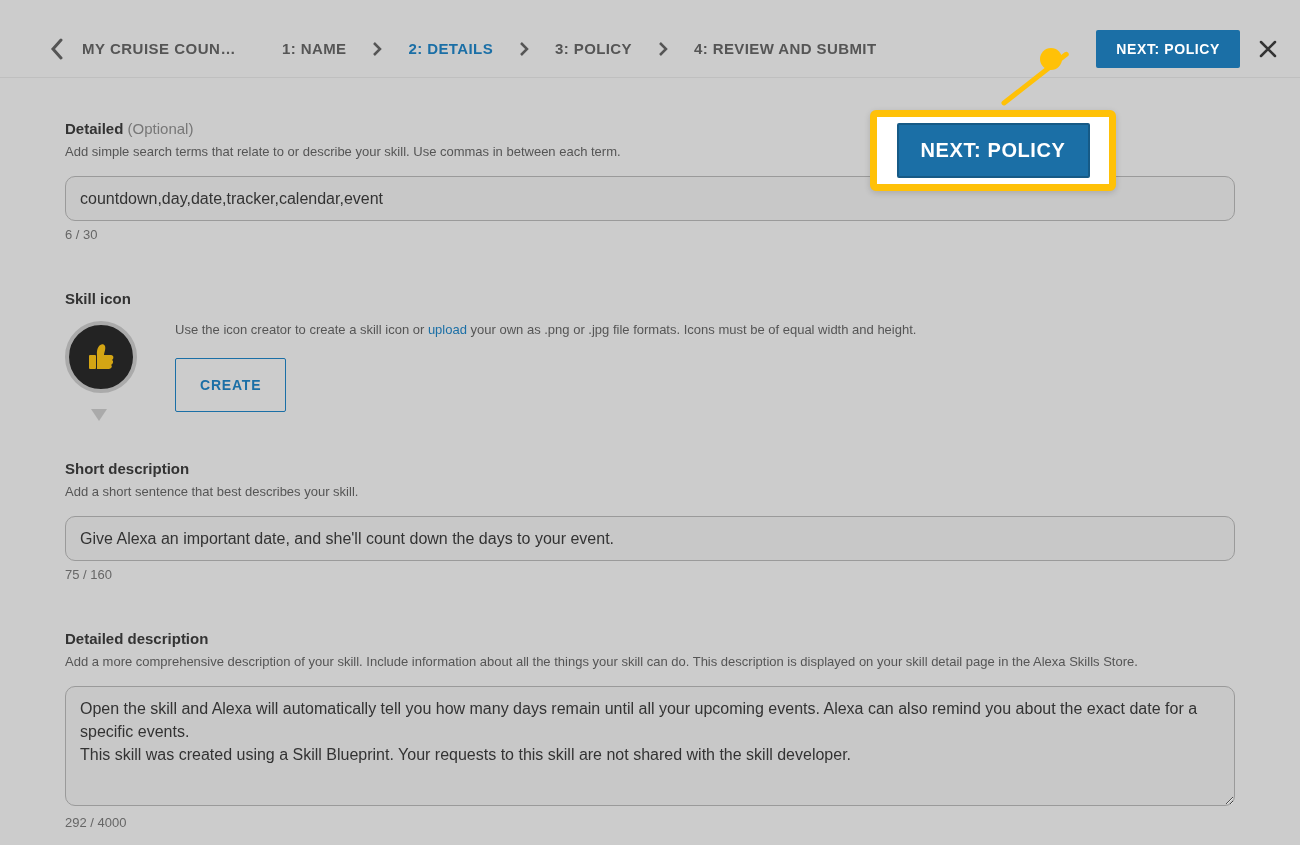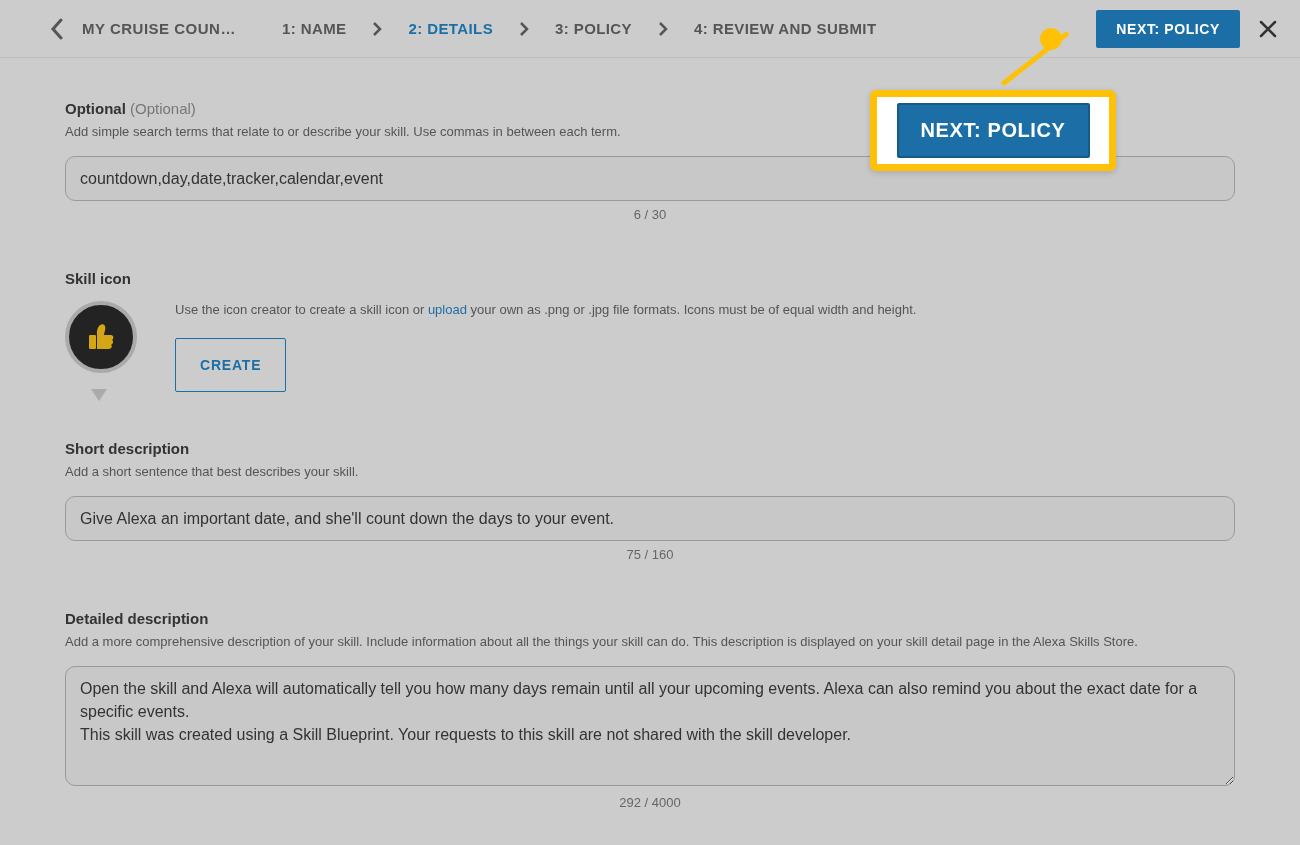--- a/index.html
+++ b/index.html
@@ -1,20 +1,21 @@
 <!DOCTYPE html>
 <html><head>
 <meta charset="utf-8">
 <style>
   * { box-sizing: border-box; margin: 0; padding: 0; }
   html, body { width: 1300px; height: 845px; font-family: "Amazon Ember", Arial, Helvetica, sans-serif; background: #cccccc; color: #333; font-size: 15px; }
   .page { background: #cccccc; width: 1300px; height: 845px; position: relative; }
   .topbar {
     display: flex; align-items: center; height: 58px; padding: 0 10px 0 50px;
     border-bottom: 1px solid #bfbfbf;
+    margin-top: 20px;
   }
   .back-chevron { margin-right: 18px; display:flex; align-items:center; }
   .crumb-title { font-weight: 700; letter-spacing: 0.5px; color: #555; font-size: 15px; width:160px; white-space:nowrap; overflow:hidden; text-overflow:ellipsis; }
   .steps { display: flex; align-items: center; margin-left: 40px; gap: 12px; }
   .step { font-weight: 700; letter-spacing: 0.4px; color: #555; font-size: 15px; }
   .step.active { color: #1b6fa6; }
   .step-sep { margin: 0 14px; display:flex; align-items:center; }
   .spacer { flex: 1; }
   .next-btn {
     background: #1b6fa6; color: #fff; border: none; height: 38px; padding: 0 20px;
@@ -27,21 +28,21 @@
   .label-line { font-size: 15px; color: #333; margin-bottom: 6px; }
   .label-strong { font-weight: 700; }
   .label-optional { color: #777; font-weight: 400; }
   .help-text { color: #555; font-size: 13px; margin-bottom: 14px; line-height: 1.45; }
   .text-input, .text-area {
     width: 100%; border: 1px solid #9a9a9a; background: #c8c8c8; color: #333;
     font-size: 16px; padding: 10px 14px; border-radius: 10px; font-family: inherit;
     line-height: 1.45;
   }
   .text-area { resize: both; height: 120px; }
-  .counter { text-align: center; color: #666; font-size: 13px; margin-top: 6px; }
+  .counter { text-align: left; color: #666; font-size: 13px; margin-top: 6px; }
 
   .icon-row { display: flex; align-items: flex-start; gap: 30px; }
   .skill-icon-wrap { width: 80px; height: 90px; position: relative; }
   .skill-icon-circle {
     width: 72px; height: 72px; border-radius: 50%; background: #232323;
     border: 4px solid #aaa; display:flex; align-items:center; justify-content:center;
     position:relative;
   }
   .speech-tail {
     position:absolute; bottom:-10px; left:26px;
@@ -118,21 +119,21 @@
       <svg width="20" height="20" viewBox="0 0 20 20">
           <path d="M3 3 L17 17 M17 3 L3 17" stroke="#333" stroke-width="2.5" stroke-linecap="round"></path>
         </svg>
     </span>
   </div>
 
   <div class="content">
 
     <div class="section">
       <div class="label-line">
-        <span class="label-strong">Optional</span>
+        <span class="label-strong">Detailed</span>
         <span class="label-optional">(Optional)</span>
       </div>
       <div class="help-text">Add simple search terms that relate to or describe your skill. Use commas in between each term.</div>
       <input class="text-input" type="text" value="countdown,day,date,tracker,calendar,event" style="">
       <div class="counter">6 / 30</div>
     </div>
 
     <div class="section">
       <div class="label-line"><span class="label-strong">Skill icon</span></div>
       <div class="icon-row" style="margin-top:14px;">

